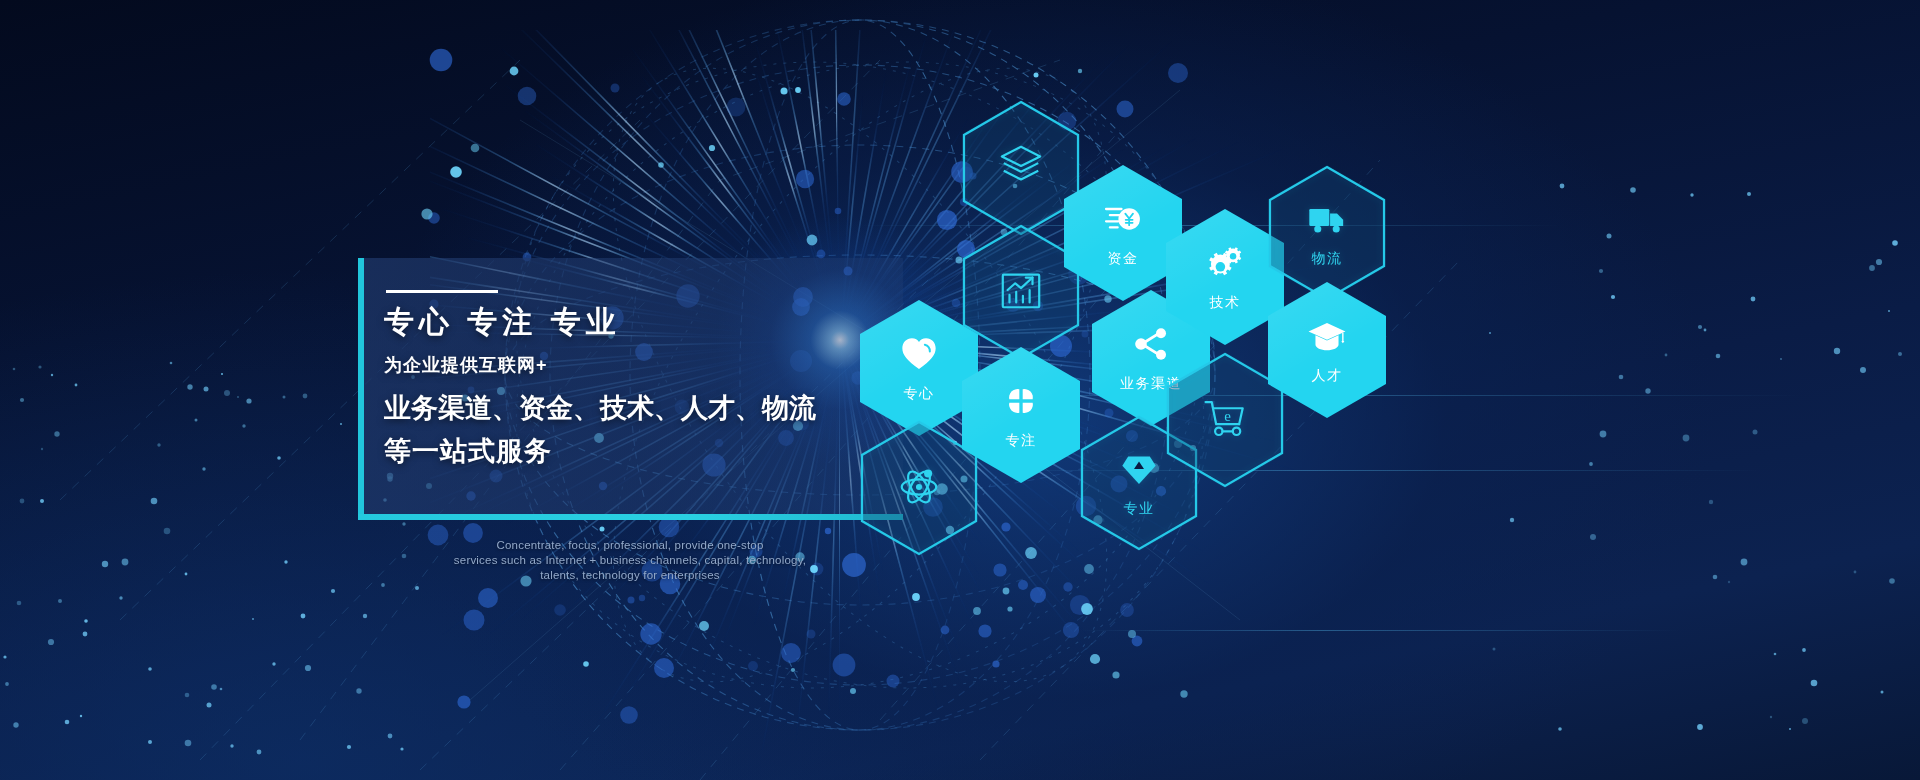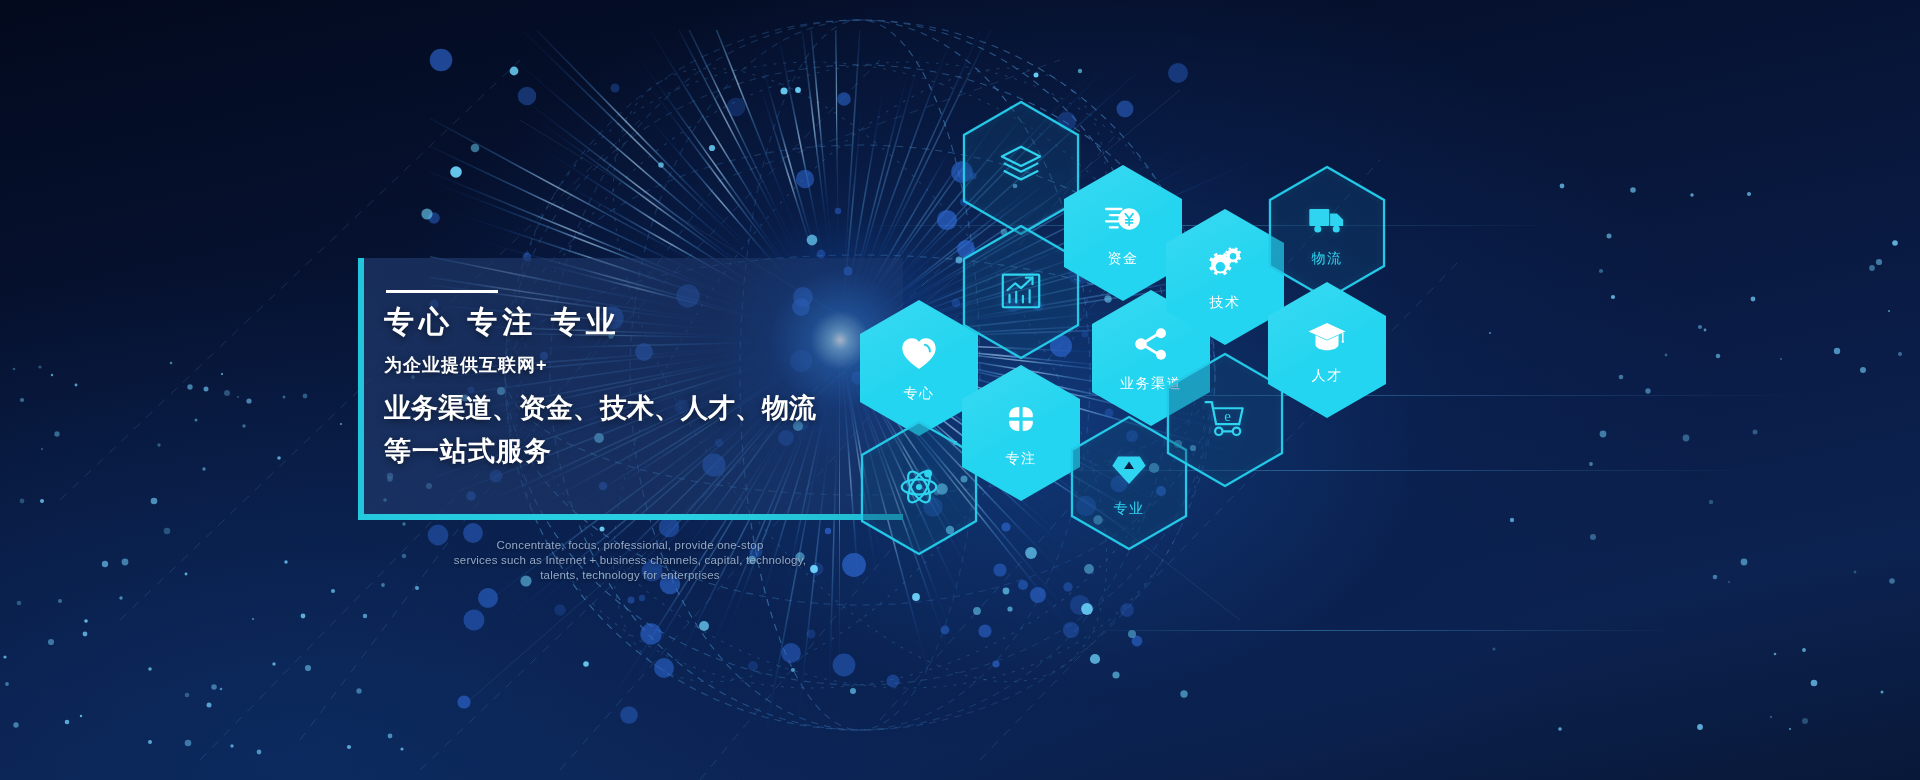--- a/index.html
+++ b/index.html
@@ -601,21 +601,21 @@
         <div class="oline"><svg width="118" height="136" viewBox="0 0 118 136">
             <polygon points="59,2 116,35 116,101 59,134 2,101 2,35" fill="rgba(14,40,86,0.30)" stroke="#25c9e8" stroke-width="2.2"></polygon>
           </svg></div>
         <span class="ico"><svg width="46" height="46" viewBox="0 0 48 48" fill="none" stroke="#2fd4f0" stroke-width="2.3">
       <rect x="5" y="8" width="38" height="34" rx="1"></rect>
       <path d="M10 24 L18 17 L24 22 L36 11" stroke-linecap="round" stroke-linejoin="round"></path>
       <path d="M29 11 L36 11 L36 18" stroke-linecap="round" stroke-linejoin="round"></path>
       <path d="M12 37 L12 29 M19 37 L19 26 M26 37 L26 30 M33 37 L33 24" stroke-linecap="round"></path>
           </svg></span>
       </div>
-      <div class="hex filled" style="left: 102px; top: 265px; text-align: right;">
+      <div class="hex filled" style="left: 102px; top: 247px; text-align: right;">
         <span class="ico"><svg width="40" height="40" viewBox="0 0 48 48" fill="#ffffff">
       <path d="M22 22 L22 10 A10 10 0 0 0 10 22 Z"></path>
       <path d="M26 22 L26 10 A10 10 0 0 1 38 22 Z"></path>
       <path d="M22 26 L22 38 A10 10 0 0 1 10 26 Z"></path>
       <path d="M26 26 L26 38 A10 10 0 0 0 38 26 Z"></path>
           </svg></span>
         <span class="lbl">专注</span>
       </div>
       <div class="hex filled" style="left: 204px; top: 65px;">
         <span class="ico"><svg width="40" height="40" viewBox="0 0 52 48" fill="none">
@@ -640,21 +640,21 @@
       <g stroke="#ffffff" stroke-width="3.4" stroke-linecap="round">
         <path d="M13 24 L34 11"></path>
               <path d="M13 24 L34 37"></path>
       </g>
       <circle cx="12" cy="24" r="7" fill="#ffffff"></circle>
       <circle cx="36" cy="11" r="6" fill="#ffffff"></circle>
       <circle cx="36" cy="37" r="6" fill="#ffffff"></circle>
           </svg></span>
         <span class="lbl">业务渠道</span>
       </div>
-      <div class="hex outline" style="left: 210px; top: 315px;">
+      <div class="hex outline" style="left: 220px; top: 315px;">
         <div class="oline"><svg width="118" height="136" viewBox="0 0 118 136">
             <polygon points="59,2 116,35 116,101 59,134 2,101 2,35" fill="rgba(14,40,86,0.30)" stroke="#25c9e8" stroke-width="2.2"></polygon>
           </svg></div>
         <span class="ico"><svg width="40" height="40" viewBox="0 0 48 48" fill="#2fd4f0">
       <path d="M11 9 H37 L44 20 L24 42 L4 20 Z"></path>
       <path d="M24 15 L30 24 H18 Z" fill="#0a1c42"></path>
           </svg></span>
         <span class="lbl">专业</span>
       </div>
       <div class="hex filled" style="left: 306px; top: 109px;">

